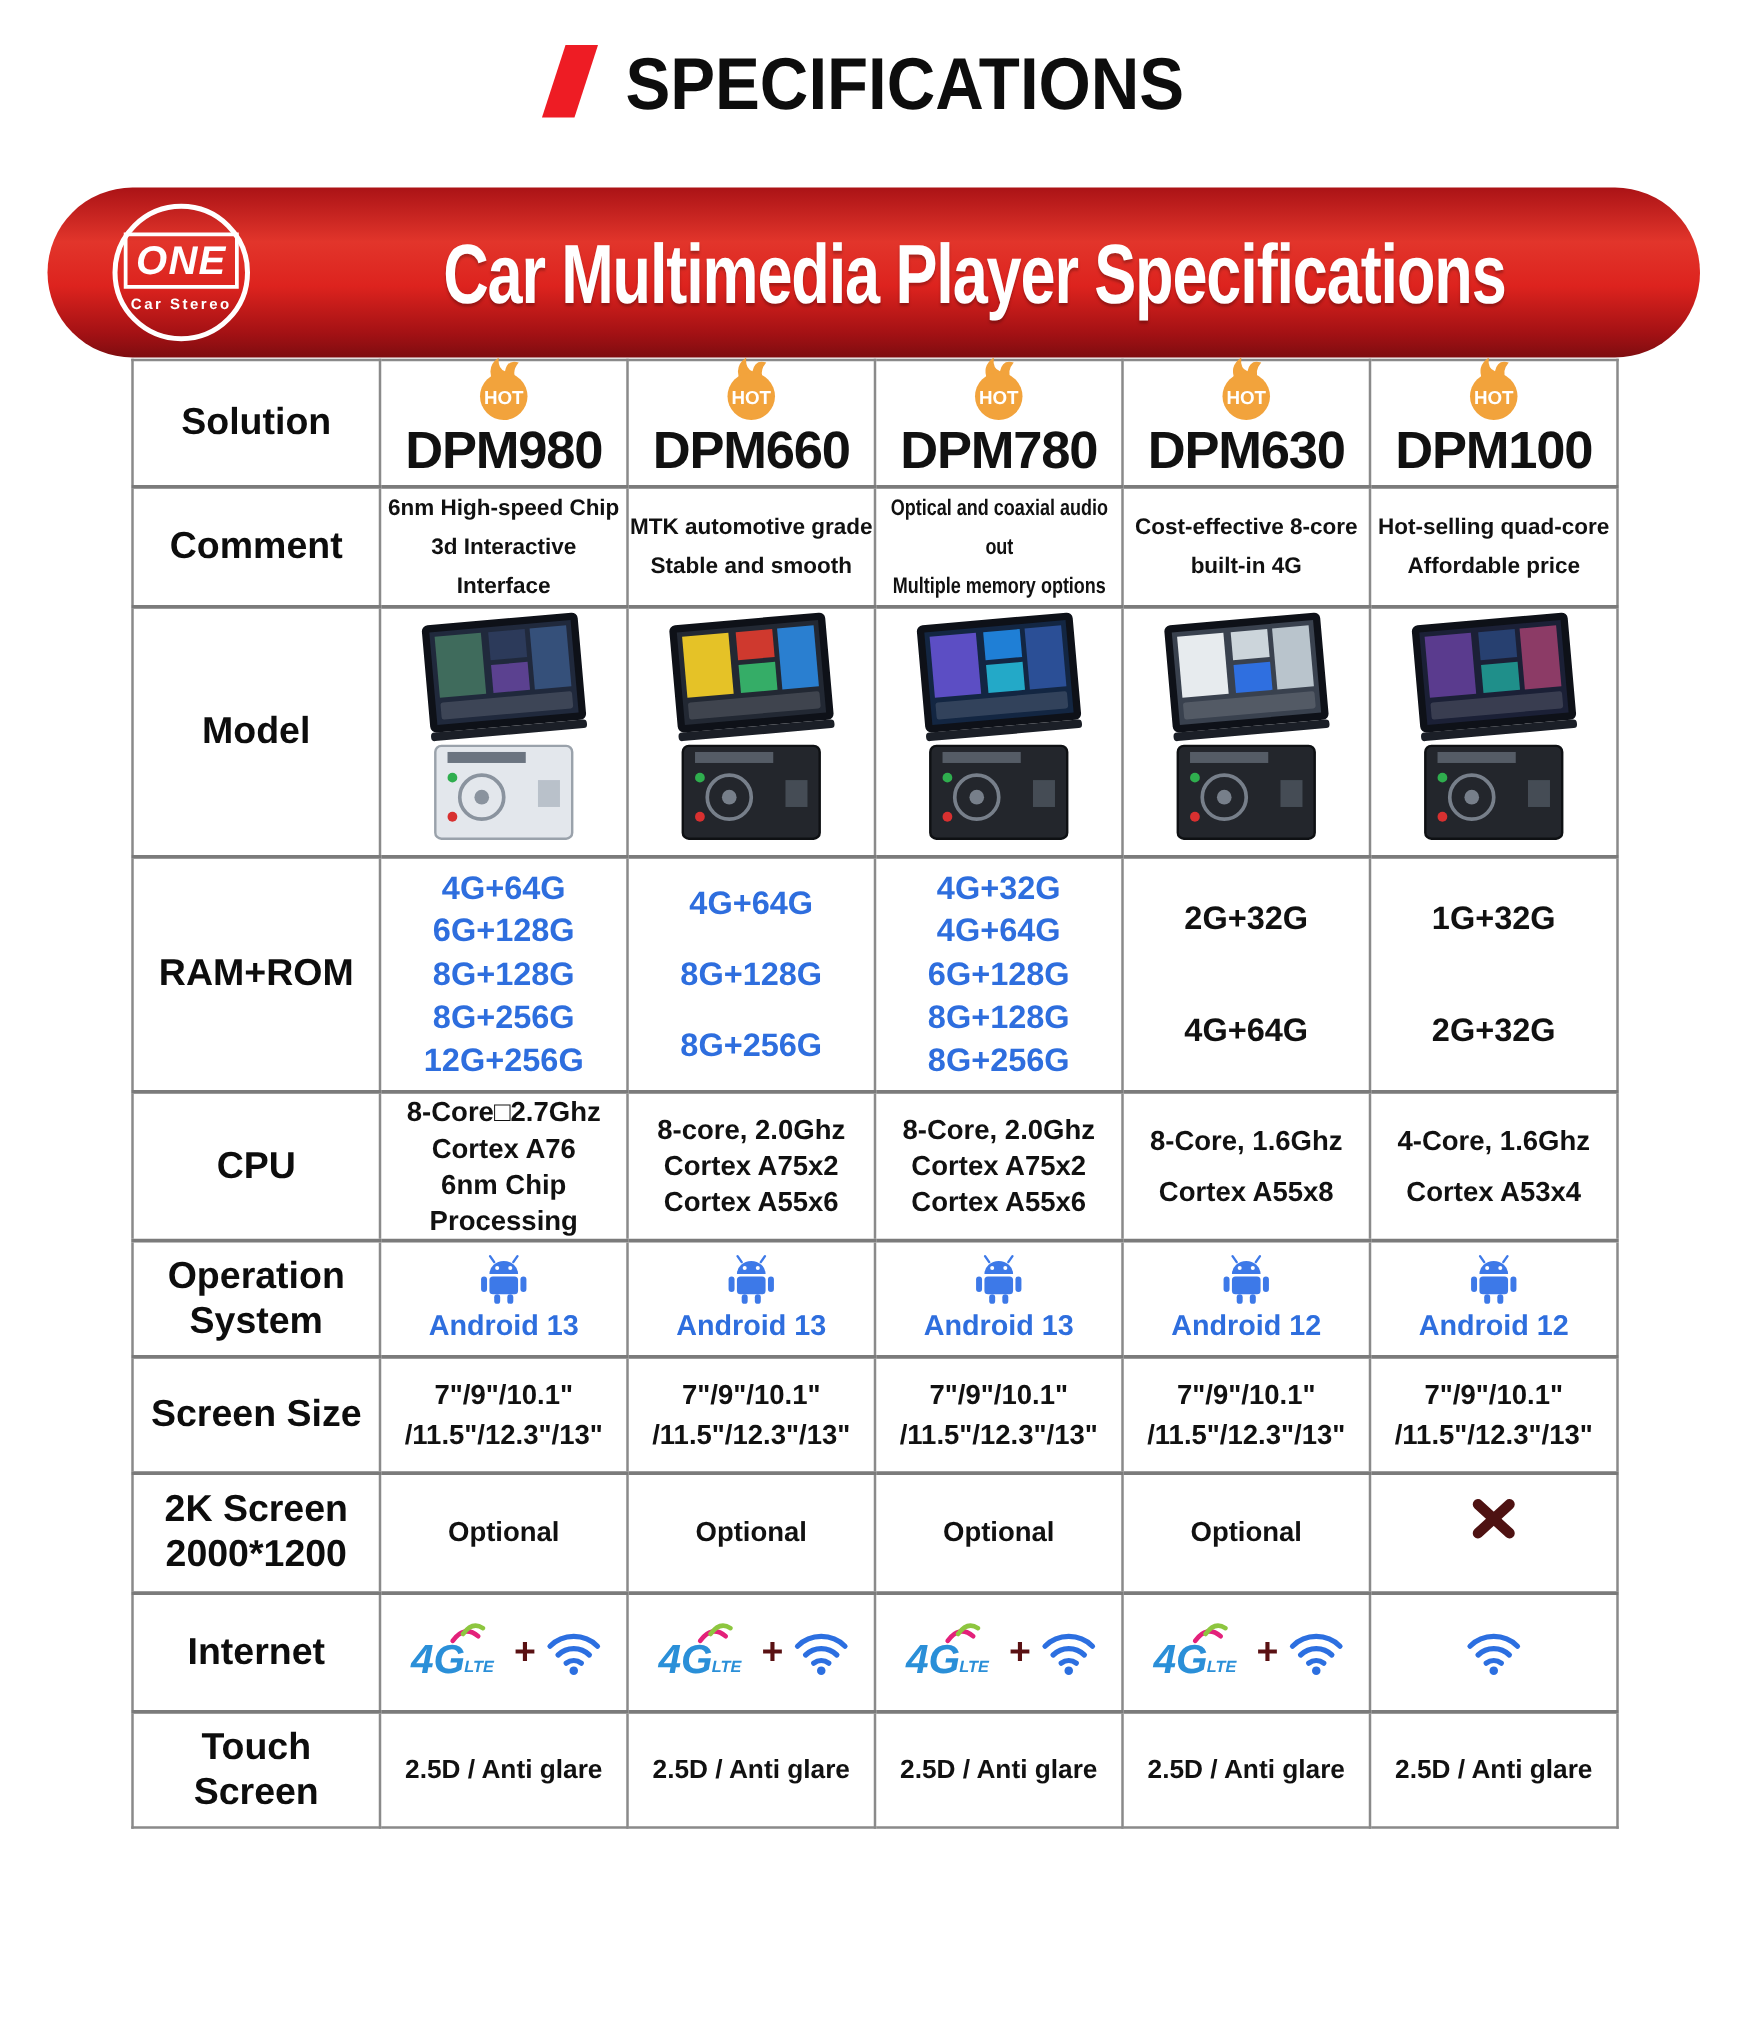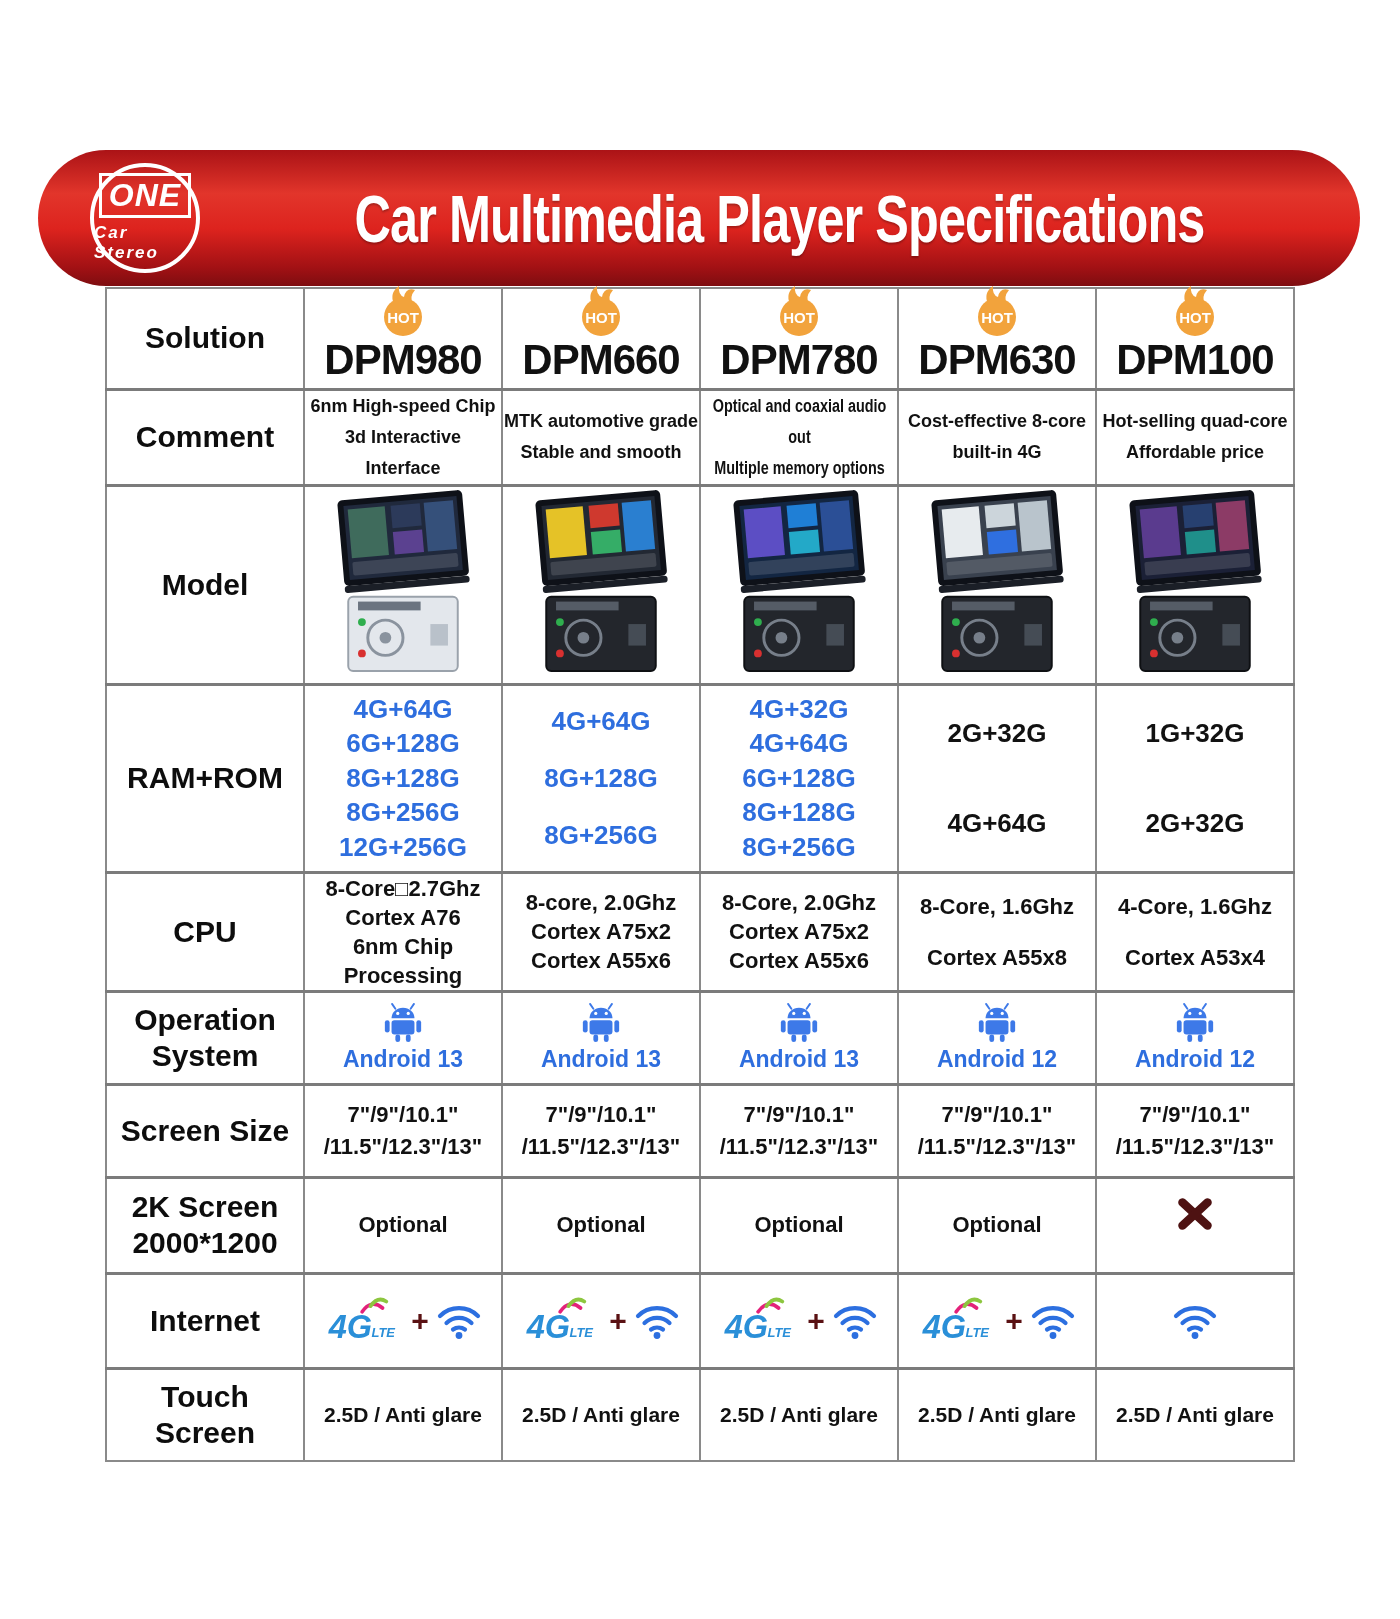--- a/index.html
+++ b/index.html
@@ -17,21 +17,21 @@
   .banner{position:absolute;left:38px;top:150px;width:1322px;height:136px;border-radius:70px;
           background:linear-gradient(180deg,#ab1316 0%,#e2352b 32%,#dd231e 58%,#a31114 86%,#7e0d10 100%);}
   .banner .title{position:absolute;left:195px;right:34px;top:0;height:100%;
           display:flex;align-items:center;justify-content:center;color:#fff;
           font-size:56px;font-weight:700;letter-spacing:-1px;white-space:nowrap;
           transform:scale(.9,1.2);text-shadow:0 2px 2px rgba(0,0,0,.25);}
   .logo{position:absolute;left:52px;top:13px;width:110px;height:110px;border:4px solid #fff;
         border-radius:50%;box-sizing:border-box;display:flex;flex-direction:column;
         align-items:center;justify-content:center;}
   .logo .one{border:3px solid #fff;padding:1px 7px;font-size:32px;font-weight:700;color:#fff;letter-spacing:1px;font-style:italic;}
-  .logo .cs{margin-top:5px;font-size:17px;color:#fff;letter-spacing:2px;font-weight:700;font-style:italic;}
+  .logo .cs{margin-top:5px;font-size:12px;color:#fff;letter-spacing:2px;font-weight:700;}
 
   
   table.spec{position:absolute;left:105px;top:287px;width:1188px;border-collapse:collapse;table-layout:fixed;}
   .spec td{border:2px solid #8a8a8a;text-align:center;vertical-align:middle;padding:0;overflow:visible;}
   .spec tr.sep td{border-top:3px solid #7b7b7b;}
   .lbl{font-size:30px;font-weight:700;line-height:36px;color:#0d0d0d;}
   .pre{white-space:pre-line;}
 
   .solwrap{display:flex;flex-direction:column;align-items:center;margin-top:-10px;}
   .hot{width:46px;height:56px;position:relative;z-index:6;}
@@ -40,21 +40,21 @@
   .comment{font-size:18px;font-weight:700;line-height:31px;}
   .narrowwrap{transform:scaleX(.8);width:125%;margin-left:-12.5%;}
 
   .ram{font-size:26px;font-weight:700;}
   .blue{color:#2e6ede;}
   .lh34{line-height:34.5px;}
   .lh56{line-height:57px;}
   .lh88{line-height:90px;}
 
   .cpu{font-size:22px;font-weight:700;line-height:29px;}
-  .cpu.wide{line-height:51px;}
+  .cpu.wide{line-height:41px;}
 
   .oswrap{display:flex;flex-direction:column;align-items:center;gap:2px;}
   .android{width:46px;height:42px;}
   .osname{color:#2e6ede;font-size:23px;font-weight:700;}
 
   .size,.res{font-size:22px;font-weight:700;line-height:32px;}
   .opt{font-size:22px;font-weight:700;}
   .disp{font-size:21px;font-weight:700;line-height:32px;}
   .touch{font-size:21px;font-weight:700;}
 
@@ -74,20 +74,23 @@
   .m4{--scr:#39414e;--a1:#e7ebee;--a2:#ccd5db;--a3:#2f6fe0;--a4:#b9c4cc;
       --rear:#23262c;--rearline:#0e1013;--pins:#555c66;--fan:#777f8a;--port:#454c55;}
   .m5{--scr:#1b2036;--a1:#5a3b8e;--a2:#274070;--a3:#1f8f8a;--a4:#8c3b66;
       --rear:#23262c;--rearline:#0e1013;--pins:#555c66;--fan:#777f8a;--port:#454c55;}
 </style>
 </head>
 <body>
 
 <div class="page">
 
+  <div class="hdr">
+    <span class="slash"></span><span class="t">SPECIFICATIONS</span>
+  </div>
 
   <div class="banner">
     <div class="logo">
       <div class="one">ONE</div>
       <div class="cs">Car Stereo</div>
     </div>
     <div class="title">Car Multimedia Player Specifications</div>
   </div>
 
   <table class="spec">

